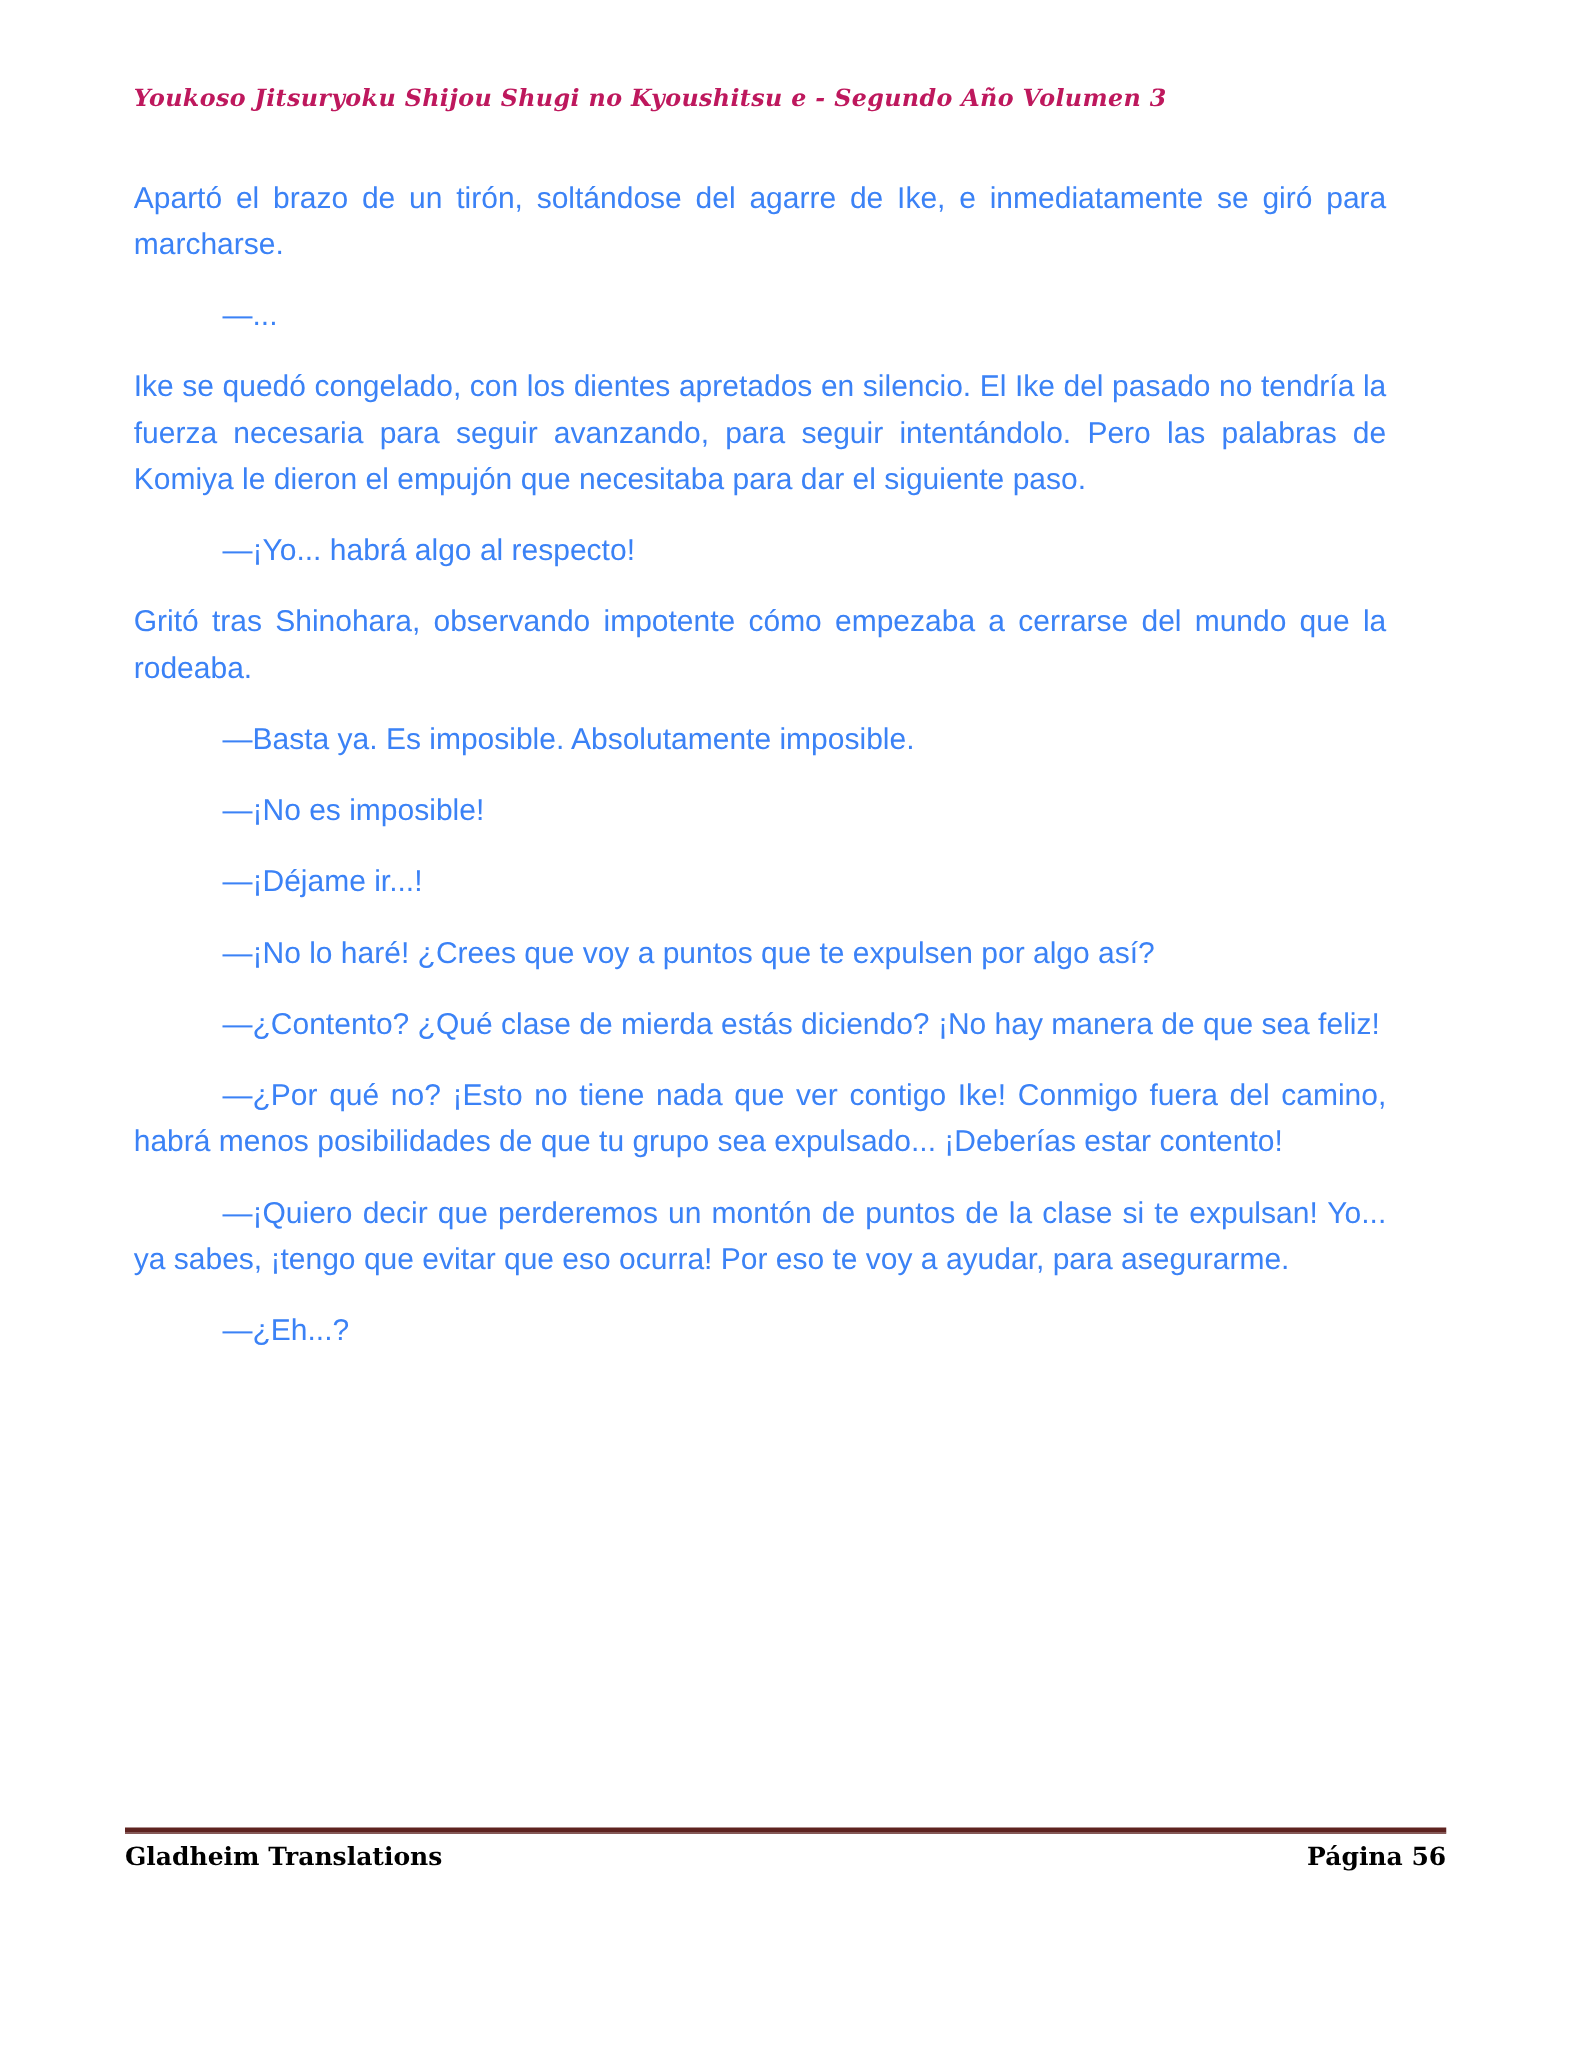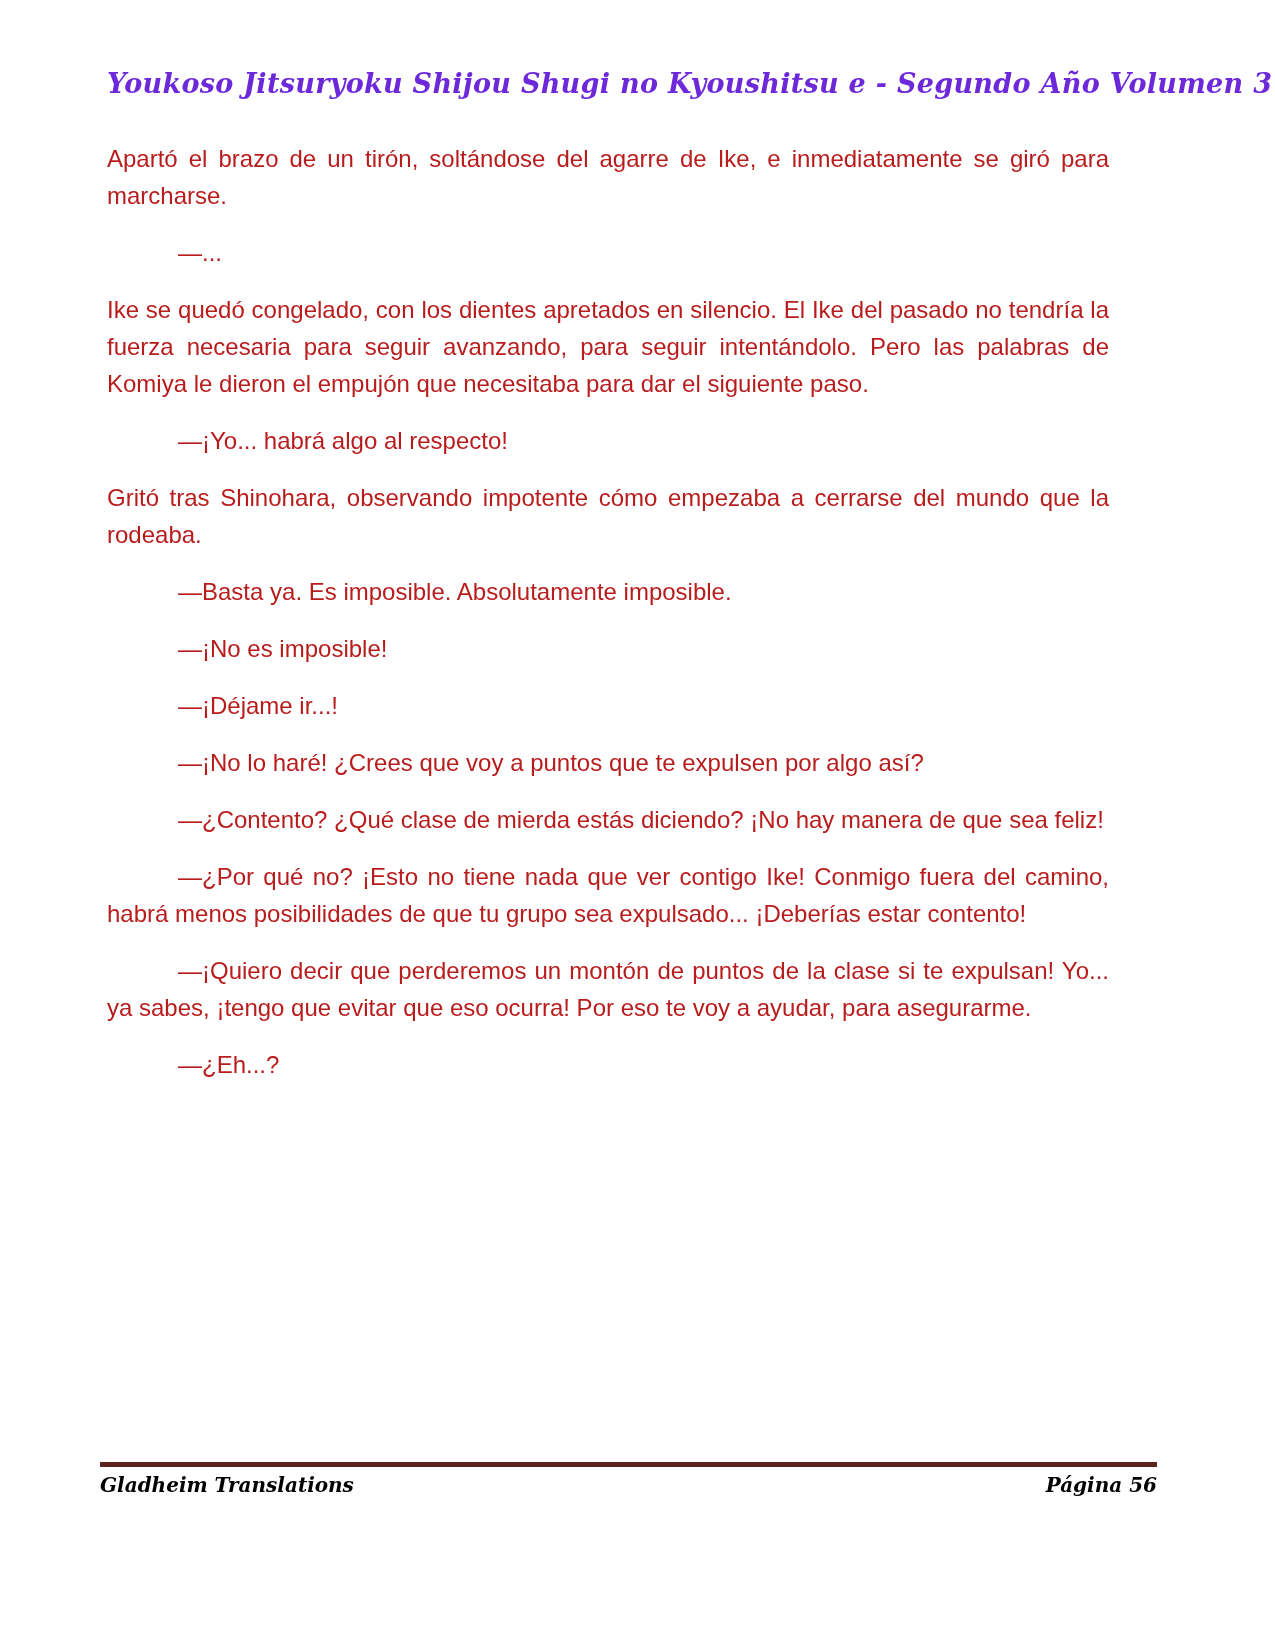--- a/index.html
+++ b/index.html
@@ -23,40 +23,40 @@
     position: absolute;
     top: 68px;
     left: 107px;
     right: 120px;
   }
 
   .page-header .title {
     font-family: "DejaVu Serif", serif;
     font-style: italic;
     font-weight: bold;
-    font-size: 27px;
+    font-size: 19px;
     letter-spacing: 0.3px;
-    color: #6d28d9;
+    color: #be185d;
     white-space: nowrap;
   }
 
   .doc-body {
     position: absolute;
     top: 140px;
     left: 107px;
     width: 1002px;
   }
 
   .doc-body p {
     font-family: "Liberation Sans", sans-serif;
     font-size: 24px;
     line-height: 37px;
     text-align: justify;
     margin-bottom: 20px;
-    color: #b91c1c;
+    color: #3b82f6;
   }
 
   .doc-body p.dialogue {
     text-indent: 71px;
   }
 
   .page-footer {
     position: absolute;
     top: 1462px;
     left: 100px;
@@ -68,21 +68,20 @@
     border-top: 4px solid #5e2320;
     border-bottom: 1px solid #5e2320;
     margin-bottom: 6px;
   }
 
   .footer-row {
     display: flex;
     justify-content: space-between;
     align-items: baseline;
     font-family: "DejaVu Serif", serif;
-    font-style: italic;
     font-weight: bold;
     font-size: 20px;
     color: #000000;
   }
 </style>
 </head>
 <body>
 
 <div class="page">
 

